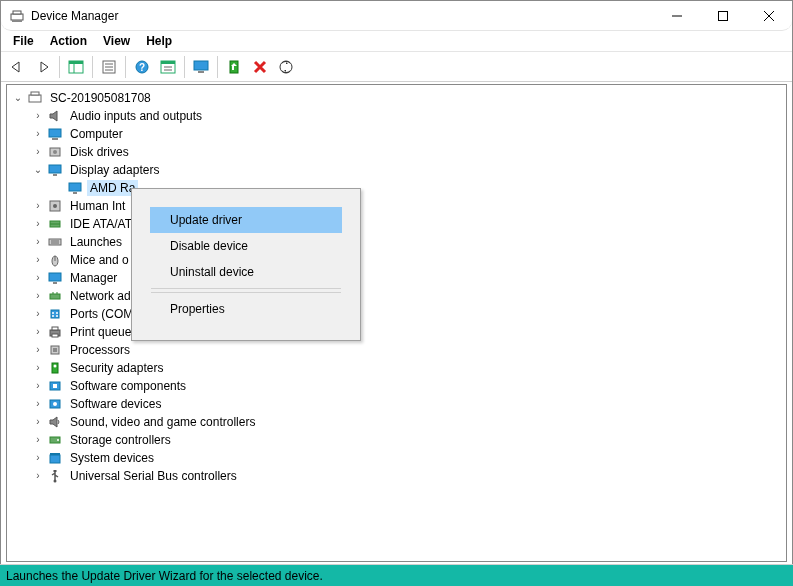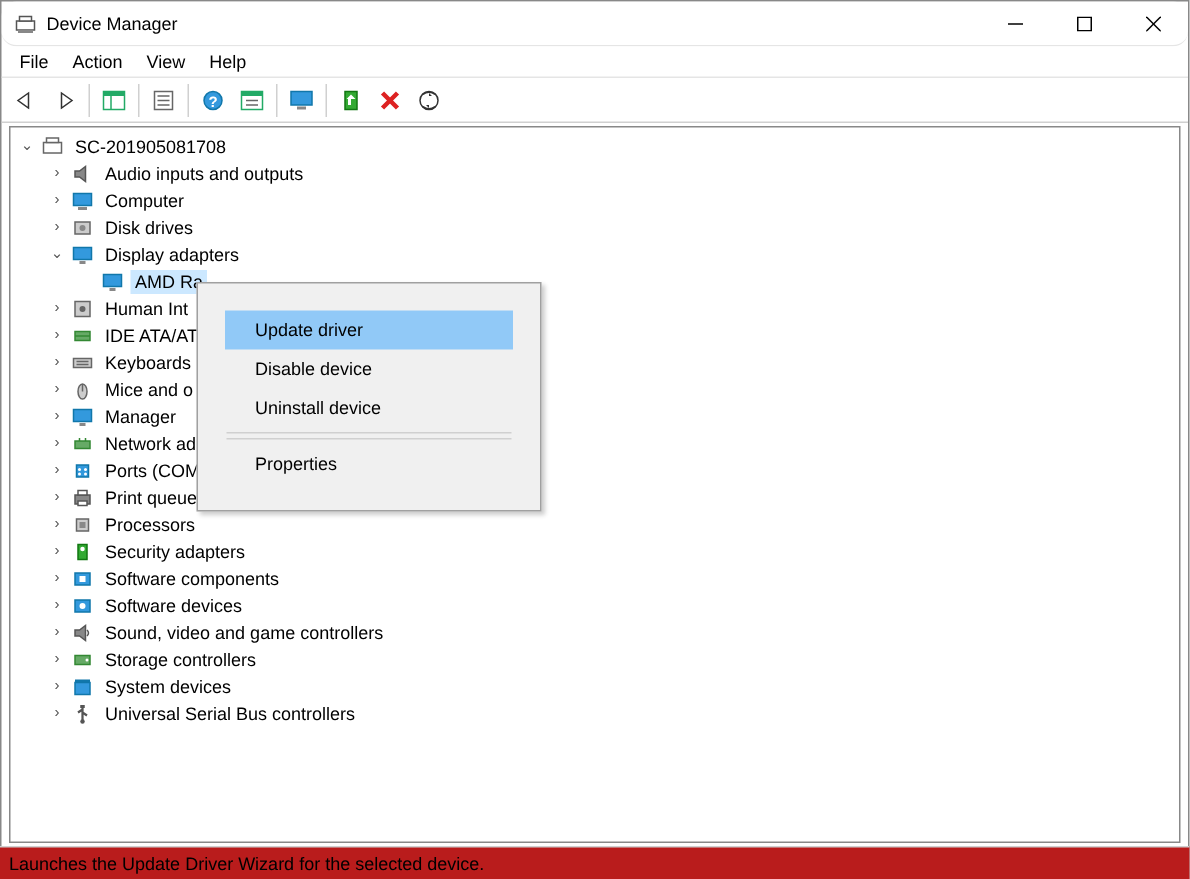--- a/index.html
+++ b/index.html
@@ -30,21 +30,21 @@
 .win-controls .ctl {
   width: 46px; height: 30px; display: flex;
   align-items: center; justify-content: center;
   font-size: 10px; cursor: default;
 }
 .menubar {
   height: 21px; display: flex; align-items: center;
   padding: 0 4px; border-bottom: 1px solid #e5e5e5;
 }
 .menubar .menu {
-  padding: 2px 8px; font-size: 12px; cursor: default;
+  padding: 2px 8px; font-size: 12px; cursor: default; font-weight: bold;
 }
 .toolbar {
   height: 30px; display: flex; align-items: center;
   padding: 1px 4px; gap: 2px;
   border-bottom: 1px solid #d0d0d0;
 }
 .tbtn {
   width: 24px; height: 24px; display: flex;
   align-items: center; justify-content: center;
   border: 1px solid transparent; cursor: default;
@@ -73,21 +73,21 @@
   display: inline-flex; align-items: center; justify-content: center;
 }
 .node.selected .label-wrap {
   background: #cce8ff;
 }
 .label-wrap { padding: 1px 3px; }
 .statusbar {
   position: absolute; bottom: 0; left: 0; right: 0;
   height: 22px; border-top: 1px solid #d0d0d0;
   display: flex; align-items: center; padding: 0 6px;
-  font-size: 12px; background: #b91c1c;
+  font-size: 12px; background: #14b8a6;
 }
 .context-menu {
   position: absolute;
   border: 1px solid #a0a0a0;
   background: #f0f0f0;
   box-shadow: 2px 2px 3px rgba(0,0,0,0.2);
   padding: 18px;
   z-index: 100;
   font-size: 12px;
 }
@@ -310,21 +310,21 @@
         <span class="expander">
           <span class="chev">›</span>
         </span>
         <span class="dicon">
           <svg width="14" height="14">
             <rect x="1" y="4" width="12" height="6" fill="#ccc" stroke="#666"></rect>
             <line x1="3" y1="6" x2="11" y2="6" stroke="#666"></line>
             <line x1="3" y1="8" x2="11" y2="8" stroke="#666"></line>
           </svg>
         </span>
-        <span class="label-wrap">Keyboards</span>
+        <span class="label-wrap">Launches</span>
       </div>
       <div class="node" style="padding-left:22px">
         <span class="expander">
           <span class="chev">›</span>
         </span>
         <span class="dicon">
           <svg width="14" height="14">
             <ellipse cx="7" cy="8" rx="3" ry="5" fill="#ccc" stroke="#666"></ellipse>
             <line x1="7" y1="3" x2="7" y2="8" stroke="#666"></line>
           </svg>

